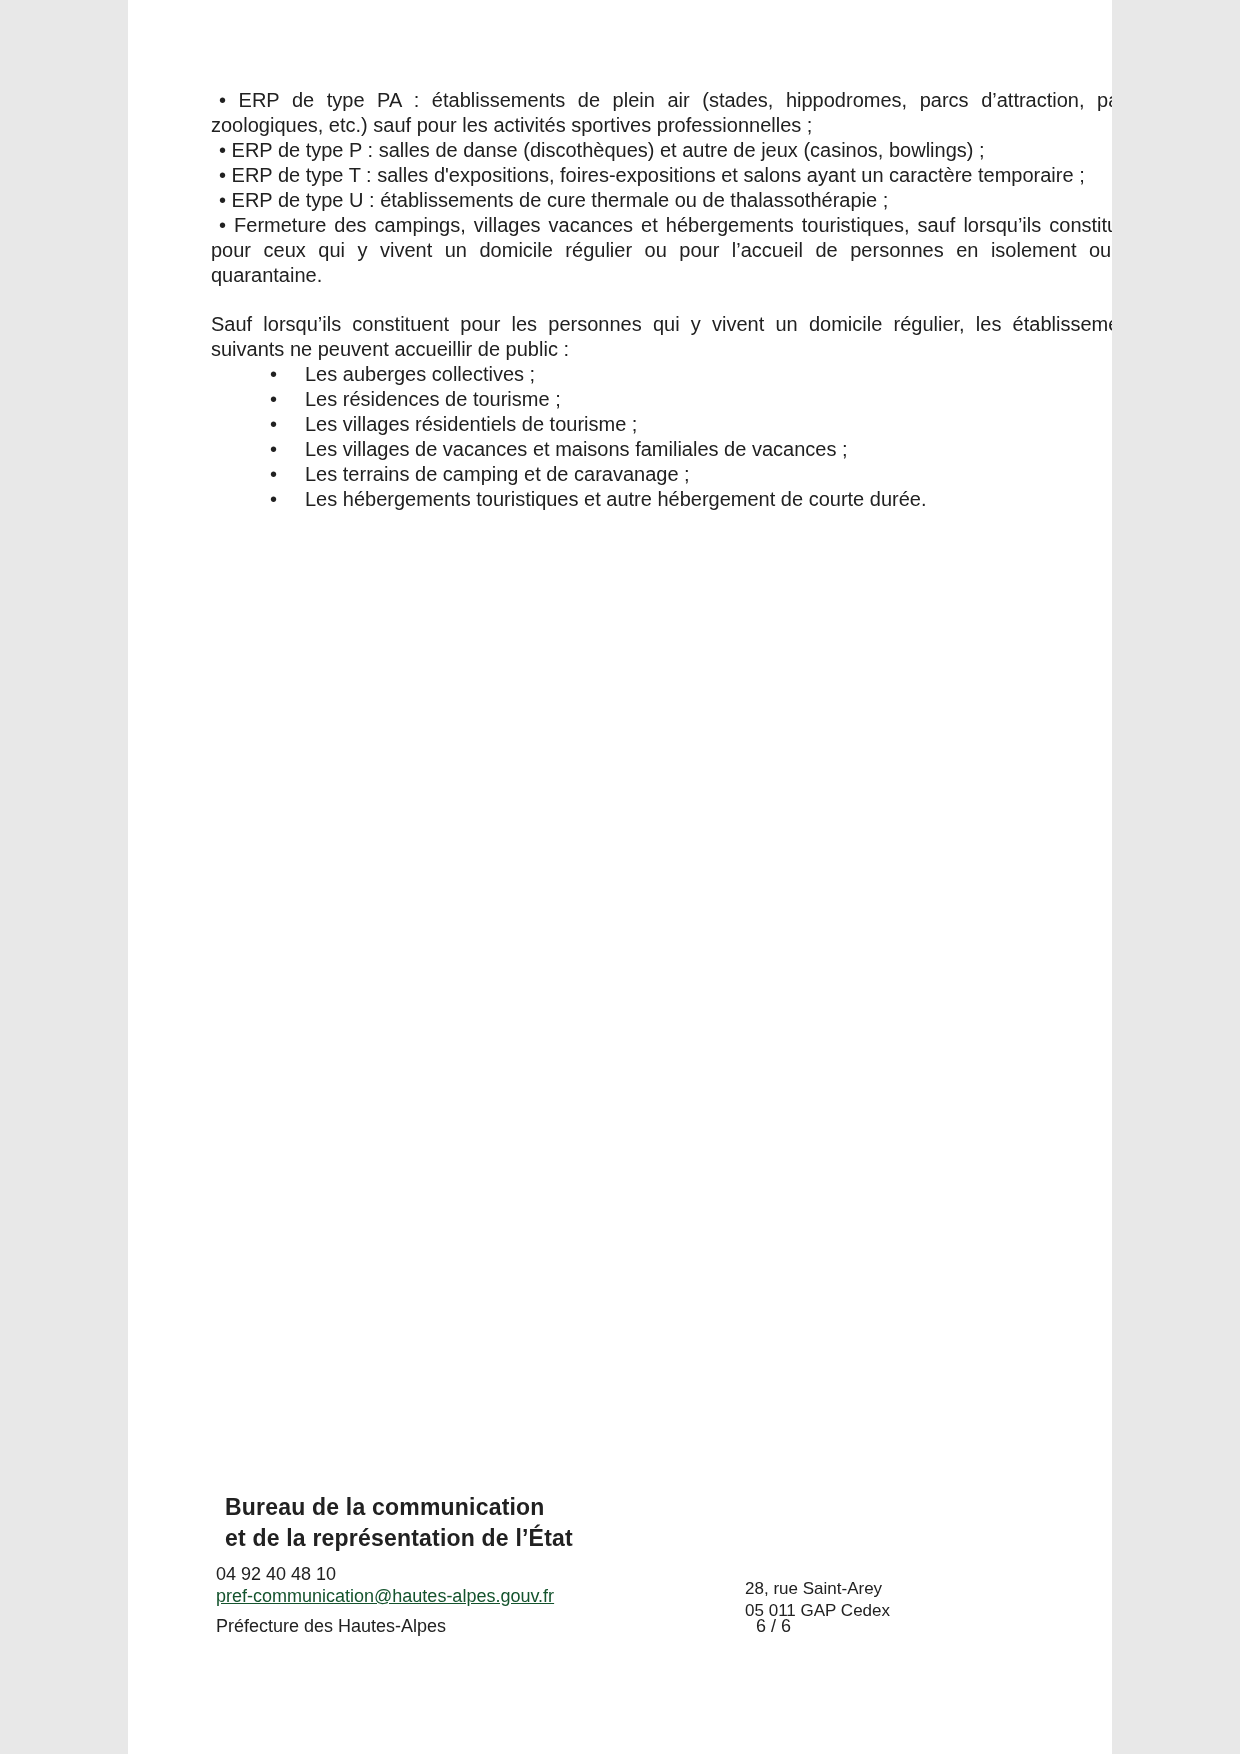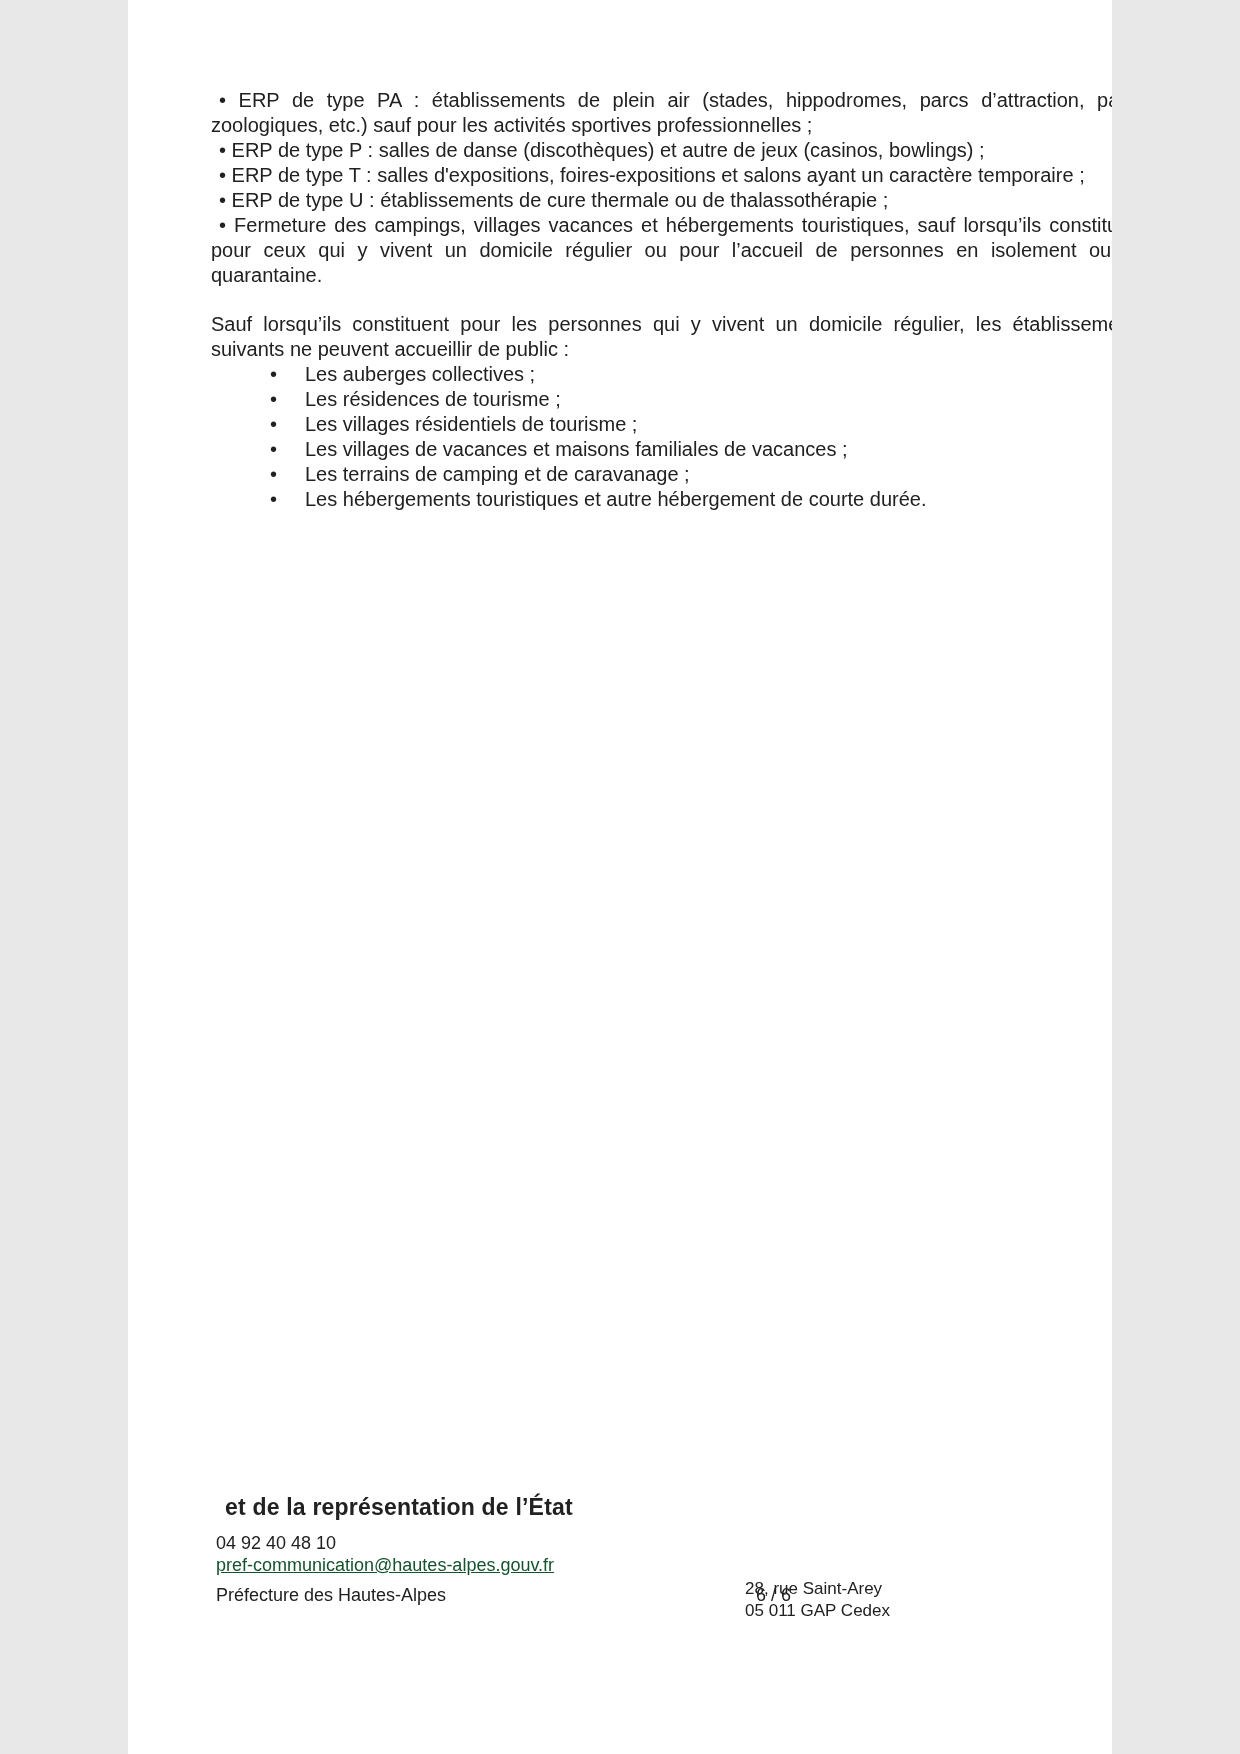--- a/index.html
+++ b/index.html
@@ -121,20 +121,21 @@
       </li>
       <li>
         <span class="bullet">•</span>
         <span>Les hébergements touristiques et autre hébergement de courte durée.</span>
       </li>
     </ul>
   </div>
 
   <div class="footer">
     <div class="footer-office">
+      <div>Bureau de la communication</div>
       <div>et de la représentation de l’État</div>
     </div>
     <div class="footer-phone">04 92 40 48 10</div>
     <div class="footer-email">
       <a href="#">pref-communication@hautes-alpes.gouv.fr</a>
     </div>
     <div class="footer-bottom">
       <span>Préfecture des Hautes-Alpes</span>
       <span class="page-number">6 / 6</span>
     </div>

